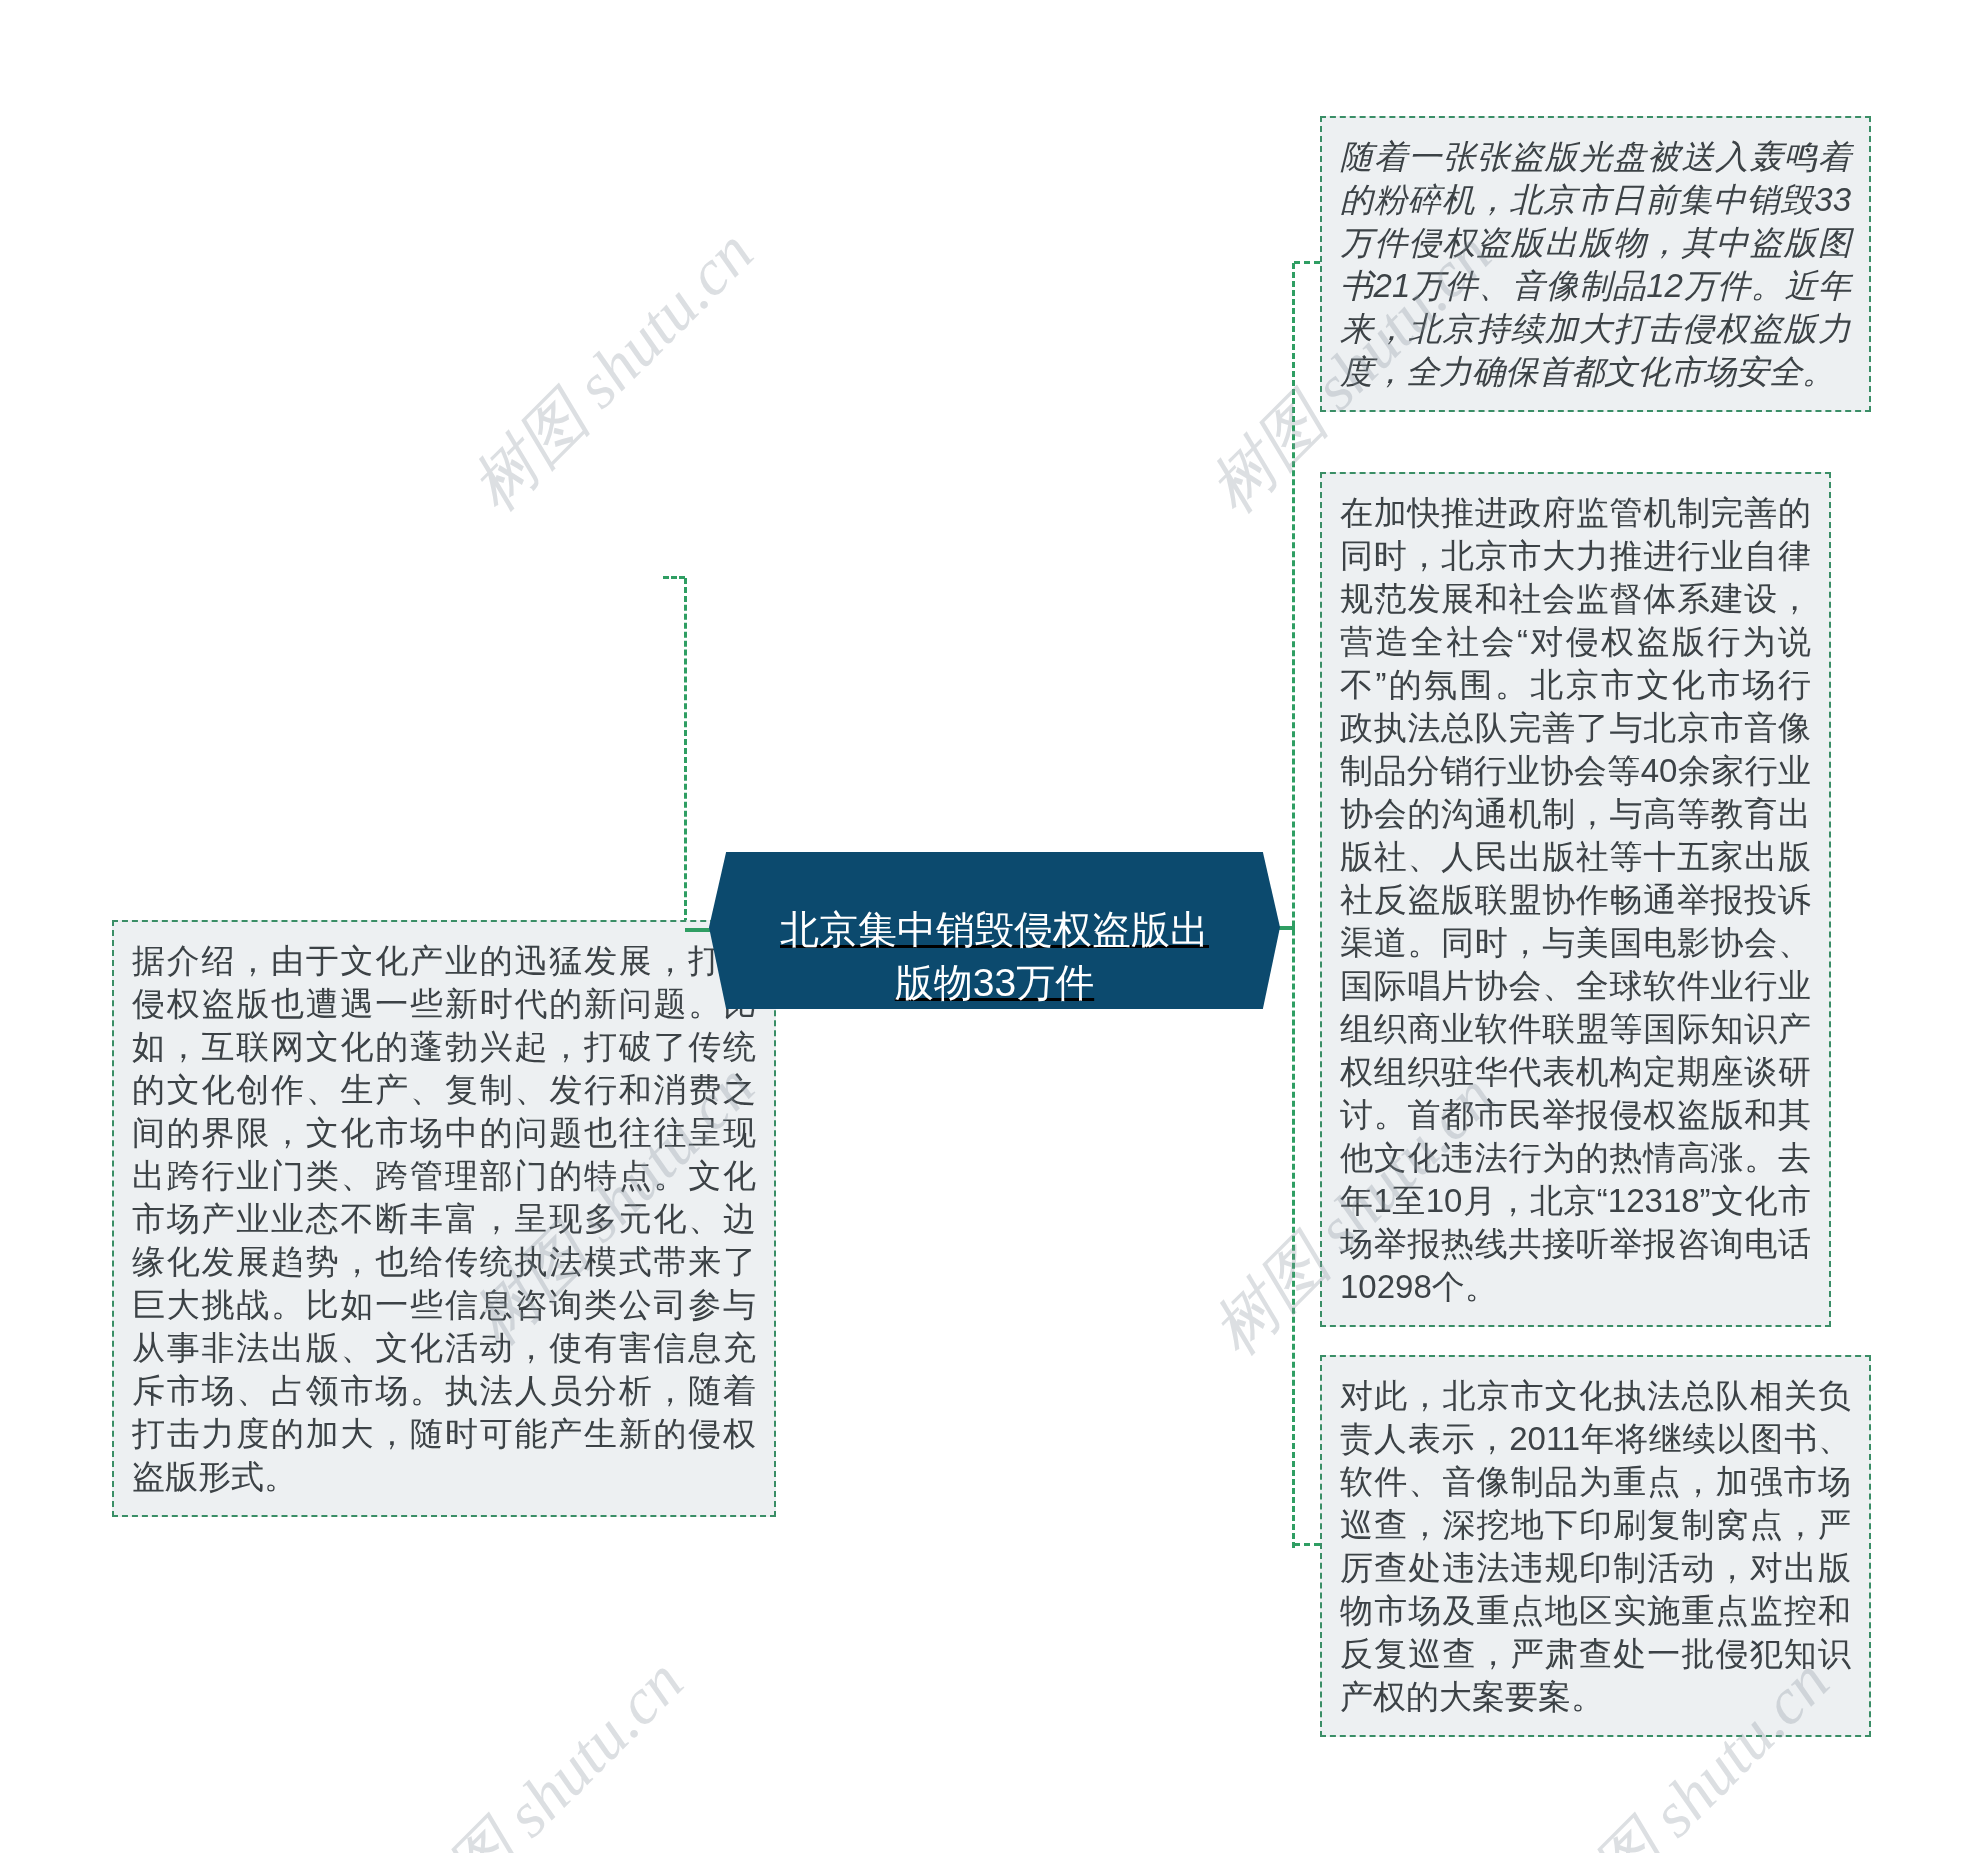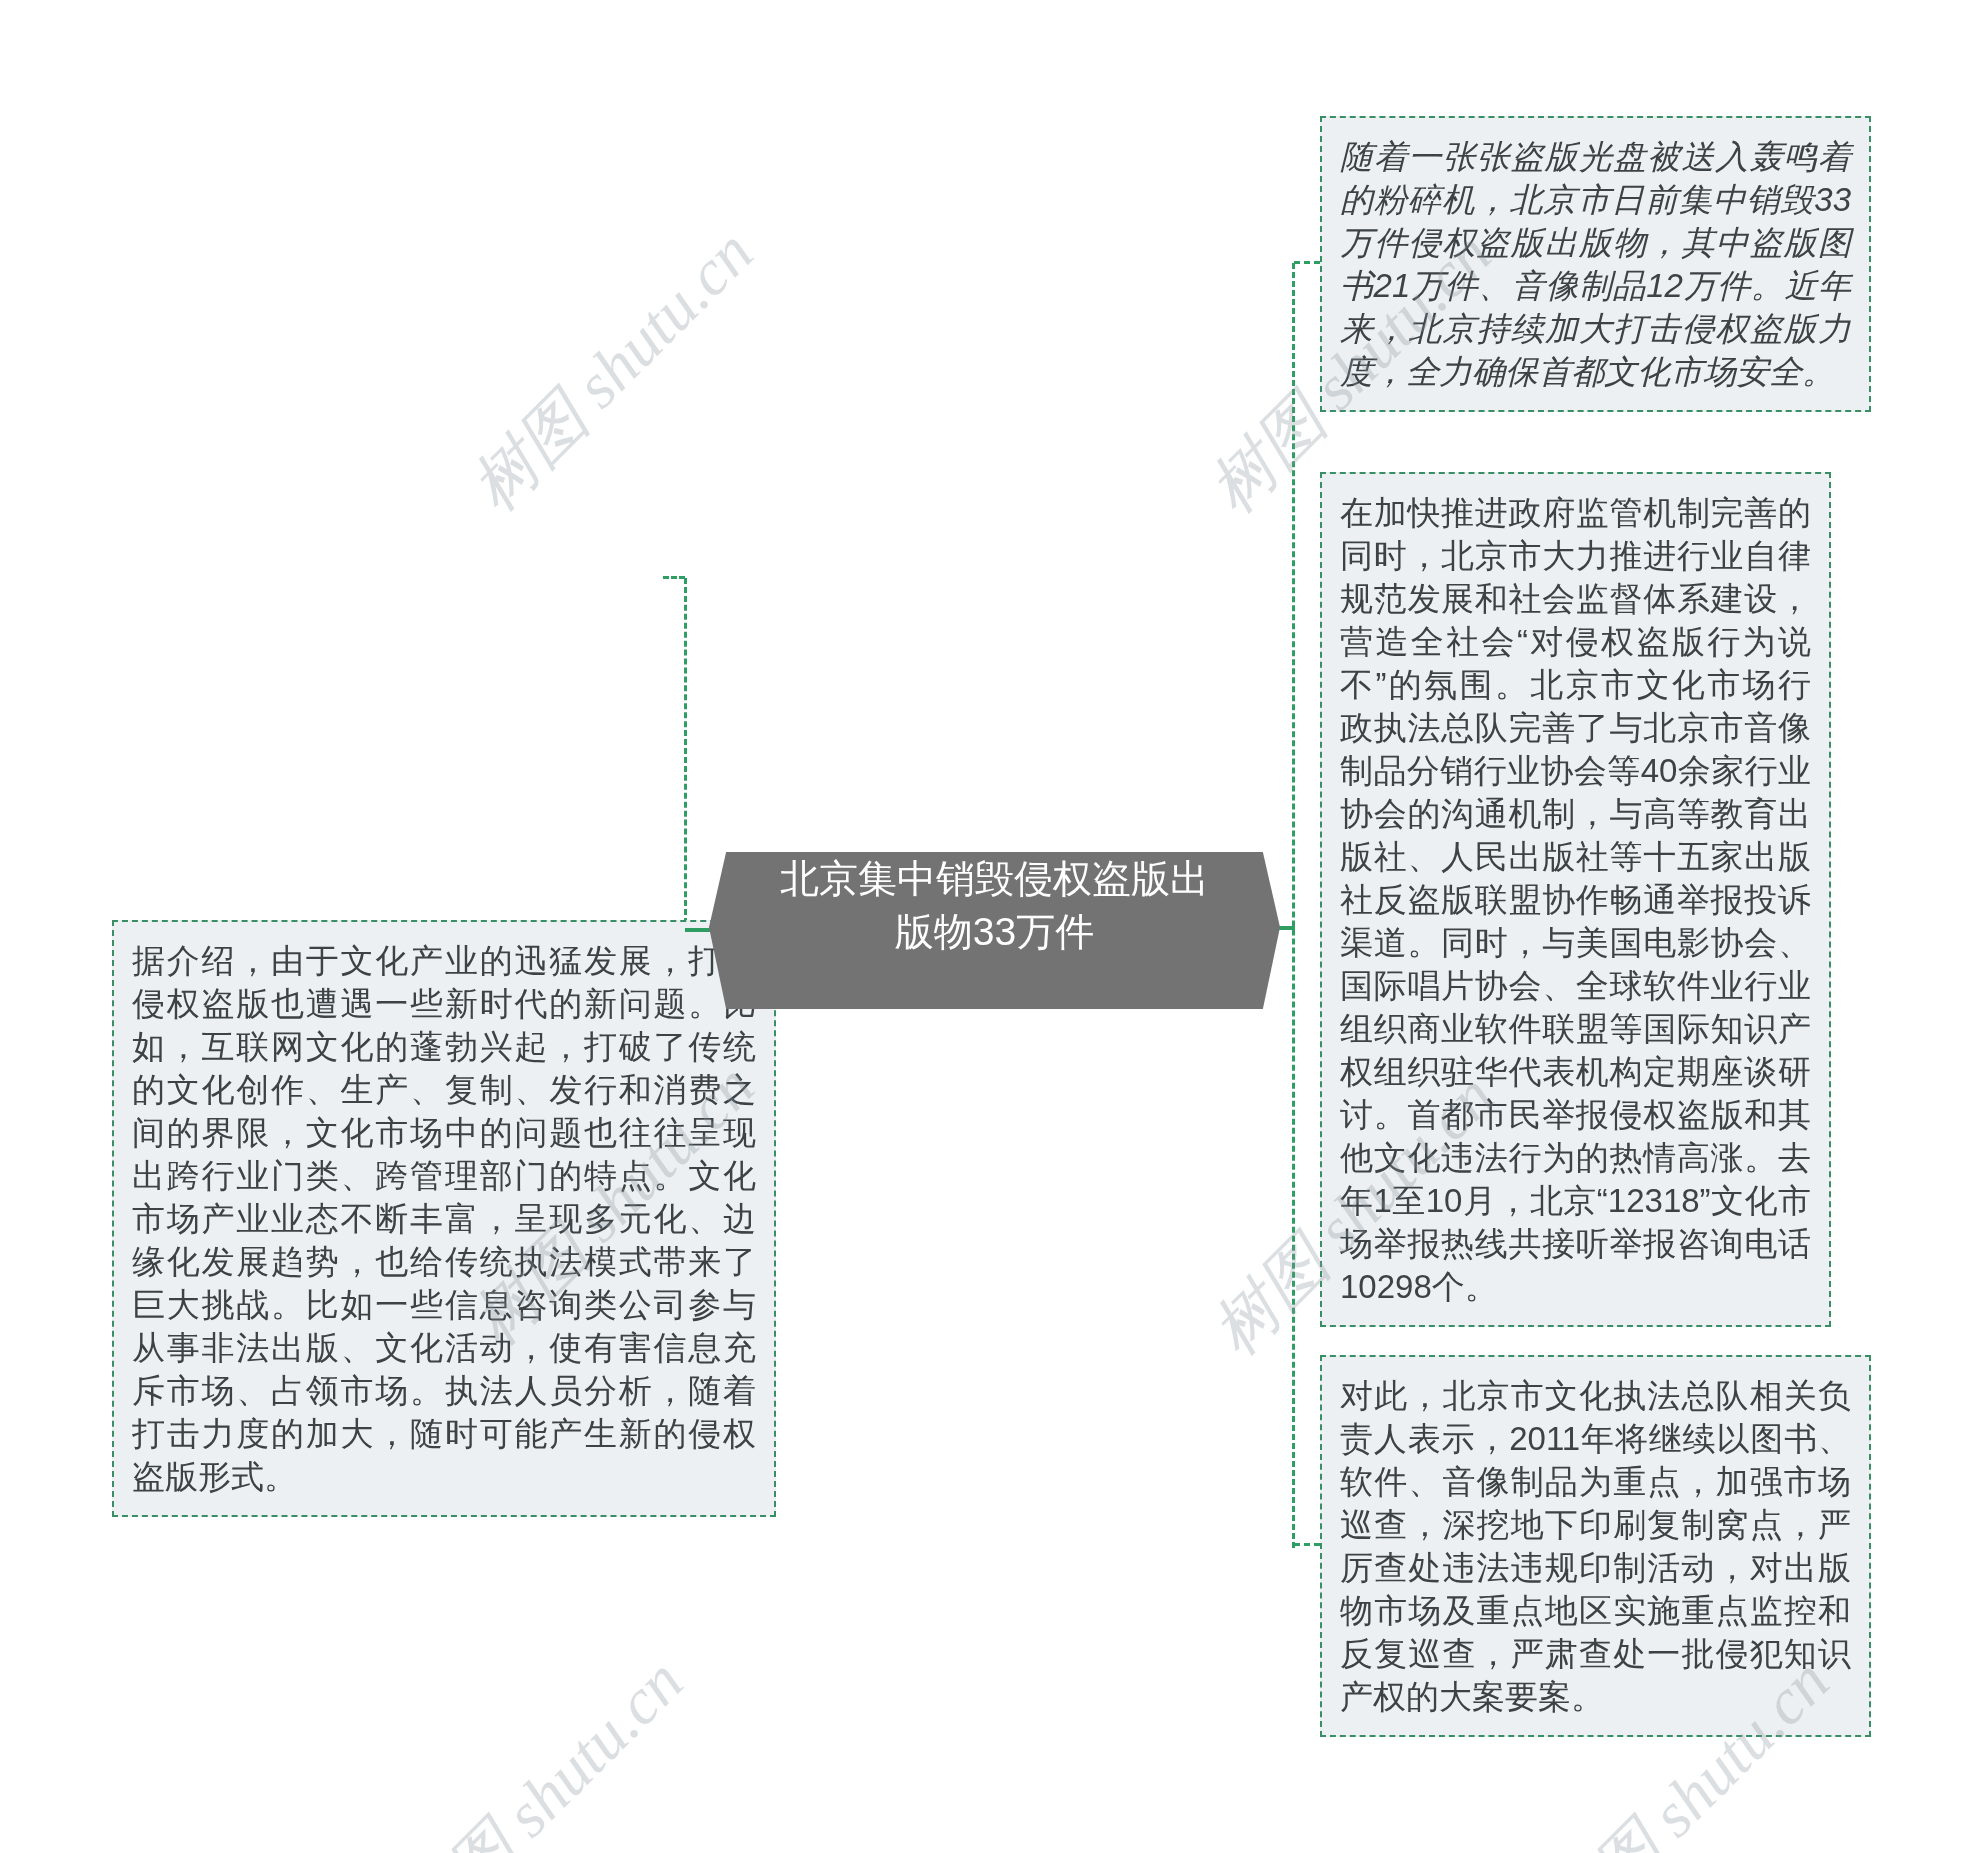--- a/index.html
+++ b/index.html
@@ -41,27 +41,28 @@
   .note-r2 { left: 1320px; top: 472px;  width: 511px; }
   .note-r3 { left: 1320px; top: 1355px; width: 551px; }
 
   
   .topic-node {
     position: absolute;
     left: 709px;
     top: 852px;
     width: 571px;
     height: 157px;
-    background: #737373;
+    background: #0c4a6e;
     clip-path: polygon(0 48%, 3% 0, 97% 0, 100% 48%, 97% 100%, 3% 100%);
     display: flex;
-    align-items: flex-start;
+    align-items: flex-end;
     justify-content: center;
     text-align: center;
     z-index: 4;
+    text-decoration: underline;
   }
   .topic-node span {
     color: #ffffff;
     font-size: 39px;
     line-height: 53px;
     white-space: pre-line;
   }
 
   
   .dash-v {

